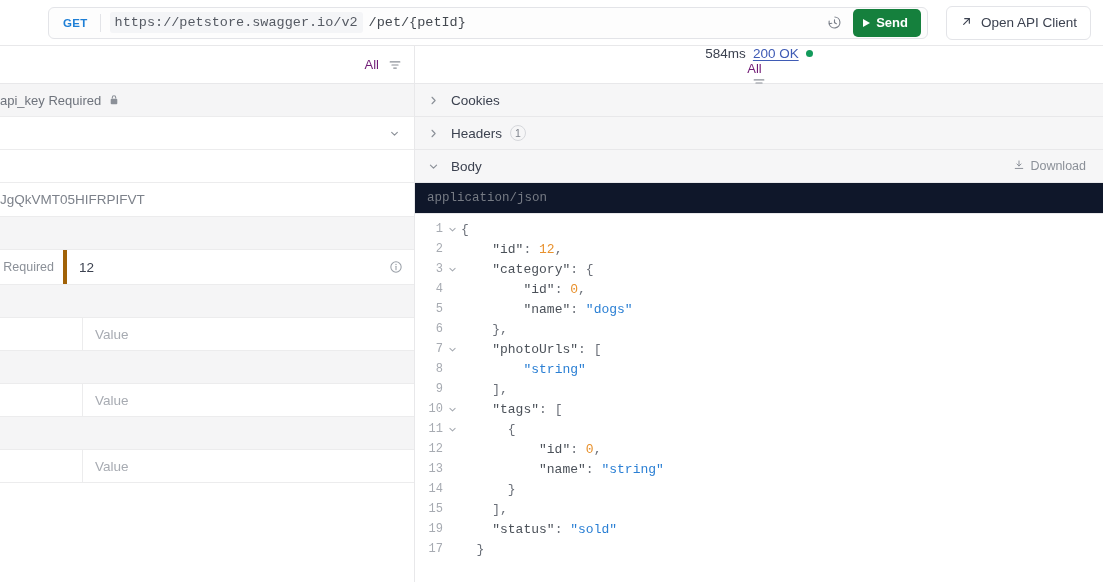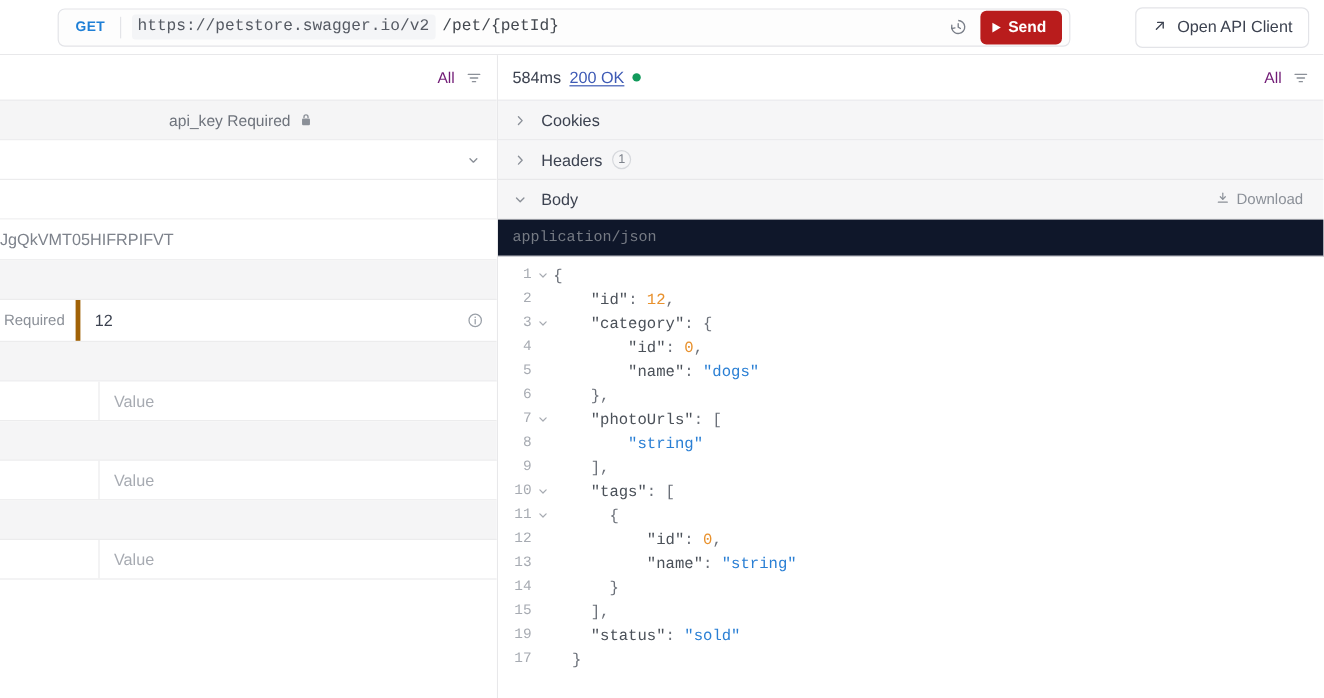--- a/index.html
+++ b/index.html
@@ -27,21 +27,20 @@
   
   .topbar {
     height: 46px;
     min-height: 46px;
     display: flex;
     align-items: center;
     padding: 0 12px 0 48px;
     box-sizing: border-box;
     background: #ffffff;
     border-bottom: 1px solid #e8e8ea;
-    gap: 36px;
   }
   .url-wrap {
     flex: 1;
     display: flex;
     align-items: center;
     height: 32px;
     border: 1px solid #e3e4e8;
     border-radius: 6px;
     background: #fdfdfd;
     padding: 0 4px 0 0;
@@ -96,21 +95,21 @@
     width: 20px;
     height: 20px;
     display: flex;
     align-items: center;
     justify-content: center;
     color: #7a7f89;
     cursor: pointer;
   }
   .send-btn {
     height: 28px;
-    background: #b91c1c;
+    background: #15803d;
     color: #ffffff;
     border: none;
     border-radius: 5px;
     font-family: "Liberation Sans", sans-serif;
     font-size: 13px;
     font-weight: bold;
     padding: 0 13px 0 10px;
     display: flex;
     align-items: center;
     gap: 6px;
@@ -166,21 +165,21 @@
   .filter-bar {
     height: 38px;
     min-height: 38px;
     display: flex;
     align-items: center;
     border-bottom: 1px solid #e8e8ea;
     padding: 0 12px;
     box-sizing: border-box;
     background: #ffffff;
   }
-  .filter-bar.right-pad { padding-left: 12px; }
+  .filter-bar.right-pad { padding-left: 12px; flex-direction: column; }
   .filter-spacer { flex: 1; }
   .filter-all {
     font-size: 13px;
     color: #701a75;
     margin-right: 9px;
   }
   .filter-icon { color: #8b9098; display: flex; align-items: center; }
 
   .meta-left {
     display: flex;
@@ -208,21 +207,21 @@
   .lrow {
     box-sizing: border-box;
     border-bottom: 1px solid #ececed;
     display: flex;
     align-items: center;
     position: relative;
   }
   .lrow.section {
     background: #f5f5f6;
     height: 33px;
-    justify-content: center;
+    justify-content: flex-start;
     padding-right: 12px;
   }
   .lrow.plain { background: #ffffff; height: 33px; }
   .sec-label {
     font-size: 13px;
     color: #6e737c;
     display: flex;
     align-items: center;
     gap: 7px;
   }

